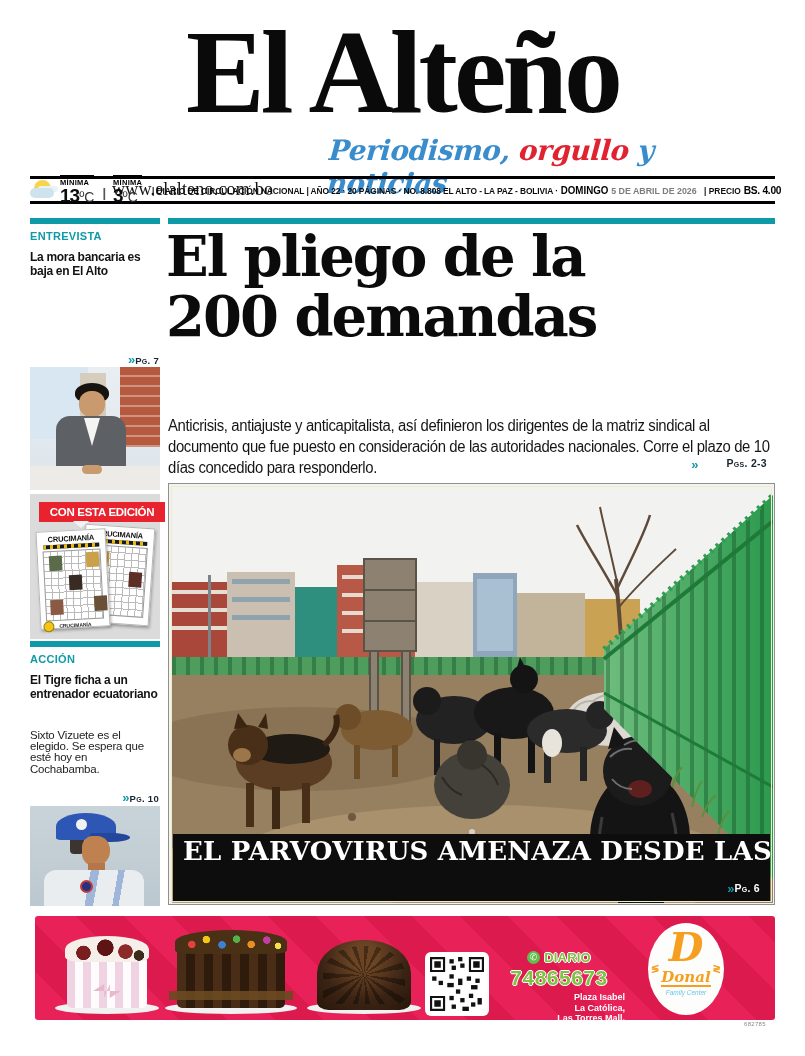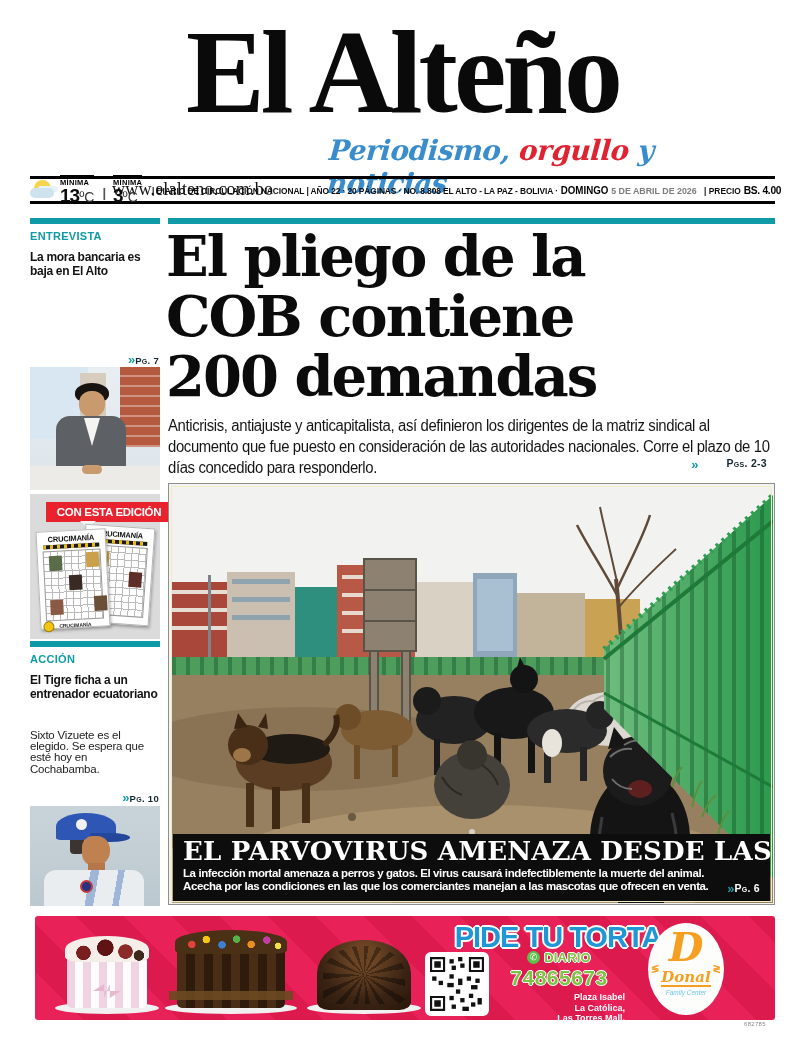--- a/index.html
+++ b/index.html
@@ -71,21 +71,21 @@
   .sp1-bldg-brick { position:absolute; right:0; top:0; width:40px; height:80px; background:#b5593f;
     background-image:repeating-linear-gradient(0deg, rgba(255,255,255,.35) 0 2px, transparent 2px 10px); }
   .sp1-hair { position:absolute; left:45px; top:16px; width:34px; height:20px; background:#171310; border-radius:50% 50% 42% 42%; }
   .sp1-face { position:absolute; left:49px; top:24px; width:26px; height:26px; background:#c89a6e; border-radius:46%; }
   .sp1-suit { position:absolute; left:26px; top:49px; width:70px; height:52px; background:#5d6165; border-radius:14px 14px 0 0; }
   .sp1-shirt { position:absolute; left:54px; top:51px; width:16px; height:28px; background:#f4f4f2; clip-path:polygon(0 0,100% 0,50% 100%); }
   .sp1-desk { position:absolute; left:0; bottom:0; width:100%; height:24px; background:#ecebe7; }
   .sp1-hands { position:absolute; left:52px; bottom:16px; width:20px; height:9px; background:#c89a6e; border-radius:5px; }
 
   .s-edition { left:30px; top:494px; width:130px; height:145px; background:#dbdbdb; overflow:visible; }
-  .red-banner { position:absolute; left:16px; top:8px; width:126px; height:20px; background:#e8232e;
+  .red-banner { position:absolute; left:9px; top:8px; width:126px; height:20px; background:#e8232e;
     color:#fff; font-weight:bold; font-size:11.5px; letter-spacing:-0.3px;
     display:flex; align-items:center; justify-content:center; }
   .red-banner::after { content:""; position:absolute; left:34px; bottom:-6px;
     border-left:8px solid transparent; border-right:8px solid transparent; border-top:7px solid #f3f3f3; }
   .cw-card { position:absolute; width:70px; height:98px; background:#fff; border:1px solid #b5b5b5;
     box-shadow:1px 2px 3px rgba(0,0,0,.3); }
   .cw-front { left:8px; top:36px; transform:rotate(-3deg); z-index:2; }
   .cw-back  { left:52px; top:32px; transform:rotate(4deg); z-index:1; }
   .cw-title { font-weight:bold; font-size:7.5px; letter-spacing:-0.2px; color:#111; text-align:center; margin-top:3px; }
   .cw-strip { height:4px; margin:1px 6px; background:#1a1a1a;
@@ -285,21 +285,20 @@
     <div class="sp2-logo"></div>
     <div class="sp2-face"></div>
     <div class="sp2-neck"></div>
     <div class="sp2-shirt"></div>
     <div class="sp2-crest"></div>
   </div>
 
   <div class="abs teal-bar" style="left:168px; top:218px; width:607px;"></div>
   <div class="abs m-headline">
     <div>El pliego de la</div>
-    <div>COB contiene</div>
     <div>200 demandas</div>
   </div>
   <div class="abs m-deck">Anticrisis, antiajuste y anticapitalista, así definieron los dirigentes de la matriz sindical al documento que fue puesto en consideración de las autoridades nacionales. Corre el plazo de 10 días concedido para responderlo.</div>
   <div class="abs m-pages">
     <span class="pgarrow"></span>
       <span class="pageref">Pgs. 2-3</span>
   </div>
 
   <div class="abs photo">
     <svg width="601" height="416" viewBox="0 0 601 416" preserveAspectRatio="none">
@@ -449,21 +448,20 @@
 
       <g stroke="#5c8f3e" stroke-width="2" fill="none">
         <path d="M520,320 q4,-18 10,-26 M530,330 q6,-16 14,-22 M545,352 q4,-20 12,-28"></path>
         <path d="M560,380 q6,-22 14,-30 M575,400 q6,-24 16,-34 M500,300 q4,-14 10,-20"></path>
       </g>
     </svg>
     <div class="photo-inner-frame"></div>
 
     <div class="photo-caption">
       <div class="cap-title">EL PARVOVIRUS AMENAZA DESDE LAS FERIAS</div>
-      <div class="cap-body">La infección mortal amenaza a perros y gatos. El virus causará indefectiblemente la muerte del animal. Acecha por las condiciones en las que los comerciantes manejan a las mascotas que ofrecen en venta.</div>
       <div class="cap-page">
         <span class="pgarrow"></span>
           <span class="pageref">Pg. 6</span>
       </div>
     </div>
   </div>
 
   <div class="abs ad">
     <div class="cake cake1">
       <div class="plate"></div>
@@ -474,21 +472,20 @@
     <div class="cake cake2">
       <div class="plate"></div>
       <div class="body"></div>
       <div class="ribbon"></div>
       <div class="top"></div>
     </div>
     <div class="cake cake3">
       <div class="plate"></div>
       <div class="body"></div>
     </div>
-    <div class="abs ad-title">PIDE TU TORTA</div>
     <div class="abs qr">
       <svg width="54" height="54" viewBox="0 0 25 25">
         <g fill="#111">
           <path d="M0,0h7v7h-7z M1,1v5h5v-5z M2,2h3v3h-3z"></path>
           <path d="M18,0h7v7h-7z M19,1v5h5v-5z M20,2h3v3h-3z"></path>
           <path d="M0,18h7v7h-7z M1,19v5h5v-5z M2,20h3v3h-3z"></path>
           <rect x="9" y="1" width="2" height="2"></rect>
             <rect x="13" y="0" width="2" height="2"></rect>
             <rect x="10" y="4" width="2" height="2"></rect>
           <rect x="14" y="3" width="2" height="2"></rect>

